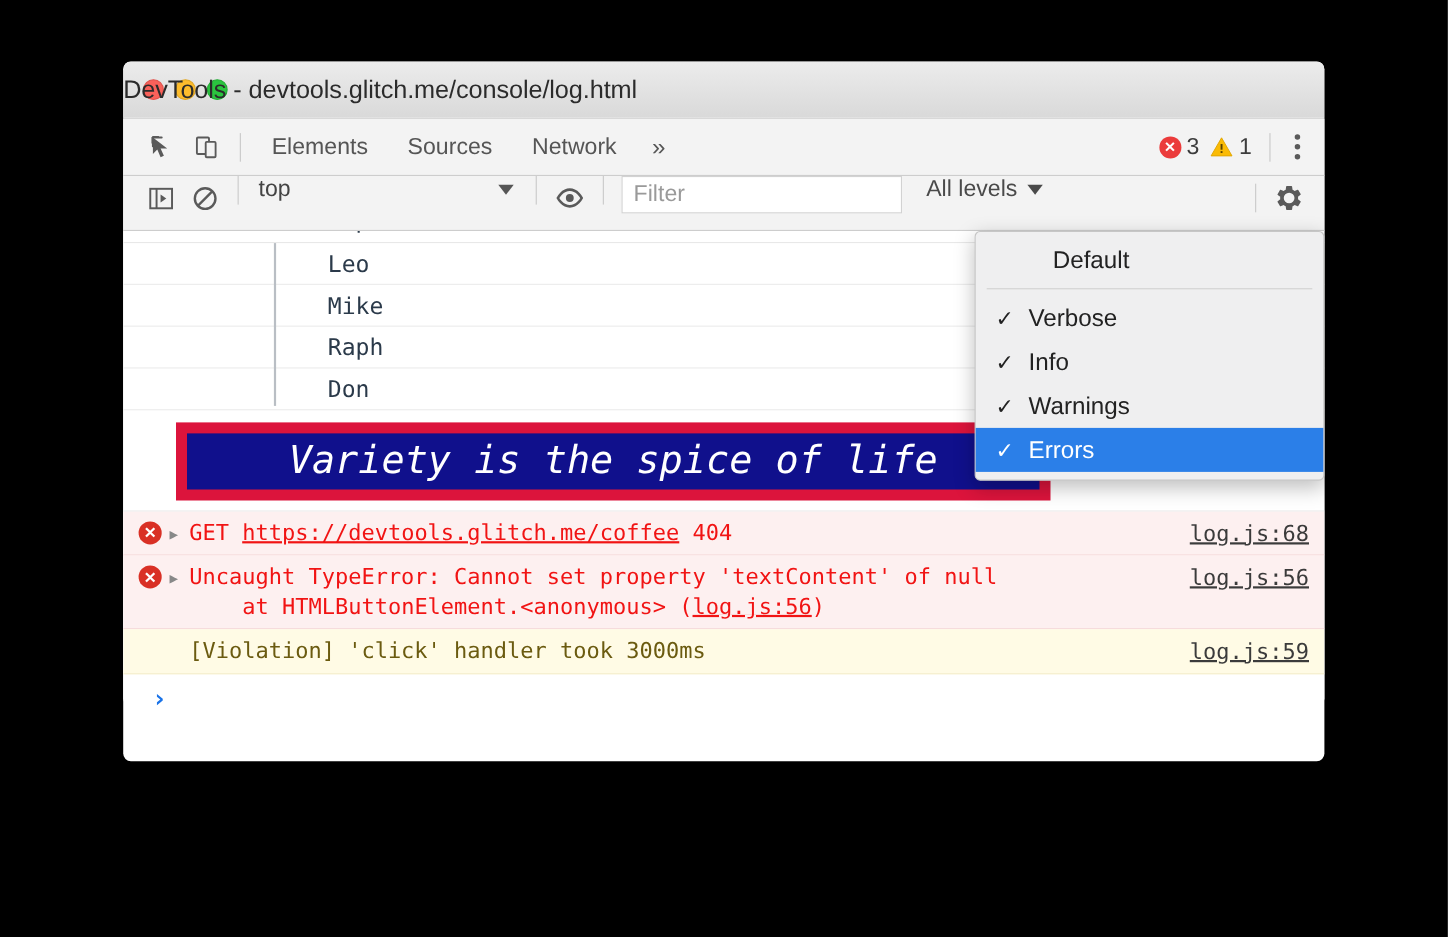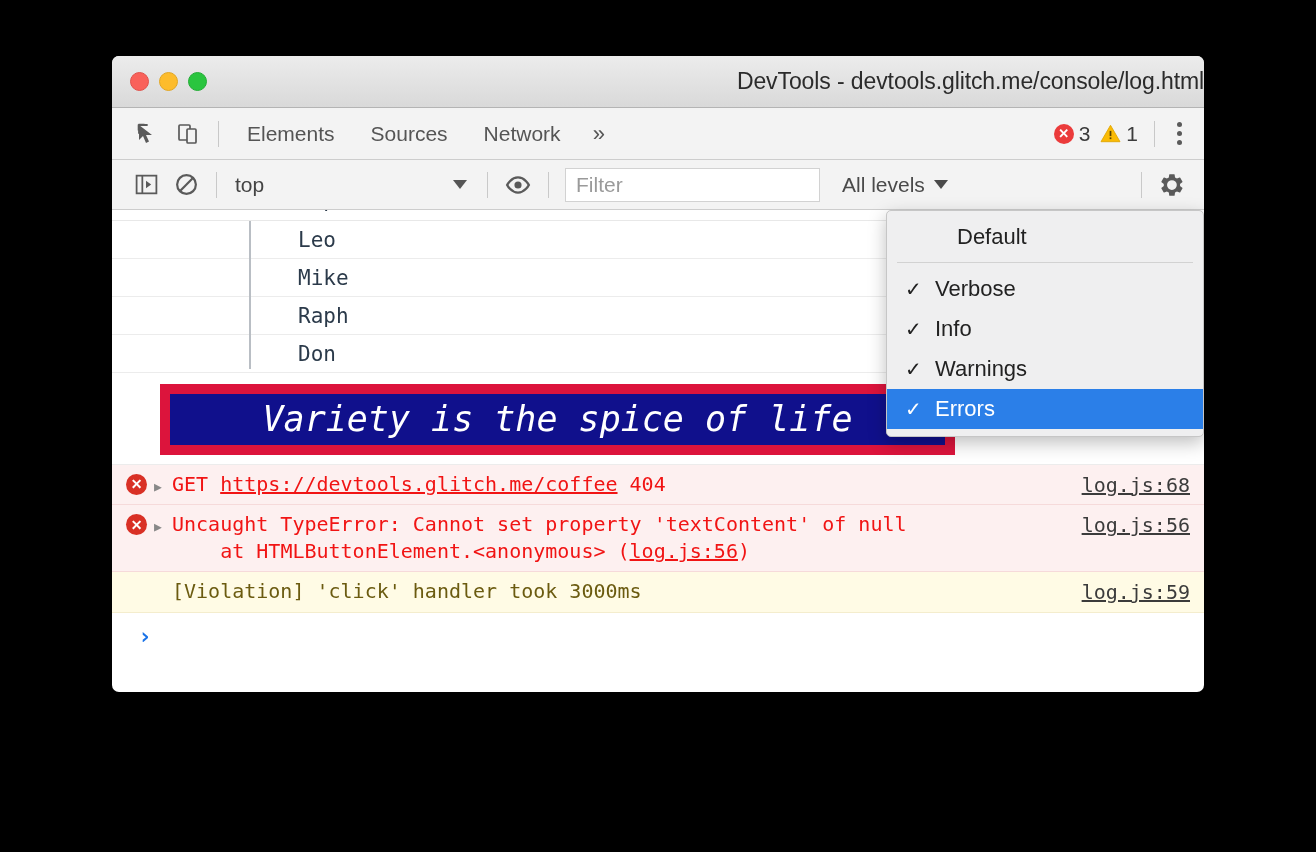--- a/index.html
+++ b/index.html
@@ -31,21 +31,21 @@
     border-bottom: 1px solid #b4b4b4;
     border-radius: 7px 7px 0 0;
     display: flex; align-items: center;
   }
   .traffic { display: flex; gap: 10px; padding-left: 18px; }
   .light { width: 19px; height: 19px; border-radius: 50%; }
   .light.red    { background: #f9615a; border: 0.5px solid #e0514b; }
   .light.yellow { background: #fdbc2c; border: 0.5px solid #e2a724; }
   .light.green  { background: #2ac53f; border: 0.5px solid #23ad36; }
   .win-title {
-    position: absolute; left: 0; right: 0; text-align: right;
+    position: absolute; left: 0; right: 0; text-align: left;
     font-size: 23px; color: #2b2b2b; letter-spacing: -0.1px;
     pointer-events: none;
   }
 
   
   .tabbar {
     height: 52px;
     background: #f3f3f3;
     border-bottom: 1px solid #cdcdcd;
     display: flex; align-items: center;
@@ -90,21 +90,21 @@
   .warn-tri { width: 21px; height: 19px; display: block; }
   .dots-sep { width: 1px; height: 26px; background: #c8c8c8; margin: 0 12px 0 6px; }
   .kebab { display: flex; flex-direction: column; gap: 4px; padding: 0 10px; }
   .kebab i { width: 5px; height: 5px; border-radius: 50%; background: #5a5a5a; display: block; }
 
   
   .ctoolbar {
     height: 50px;
     background: #f3f3f3;
     border-bottom: 1px solid #cdcdcd;
-    display: flex; align-items: center;
+    display: flex; align-items: flex-start;
     padding: 0 12px 0 14px;
   }
   .ct-icon { width: 40px; height: 40px; display: flex; align-items: center; justify-content: center; color: #5a5a5a; }
   .ct-sep { width: 1px; height: 26px; background: #c9c9c9; margin: 0 10px; }
   .ctx-select {
     display: flex; align-items: center; justify-content: space-between;
     width: 250px; padding: 0 10px 0 8px;
     font-size: 21px; color: #444;
   }
   .caret-dn {

